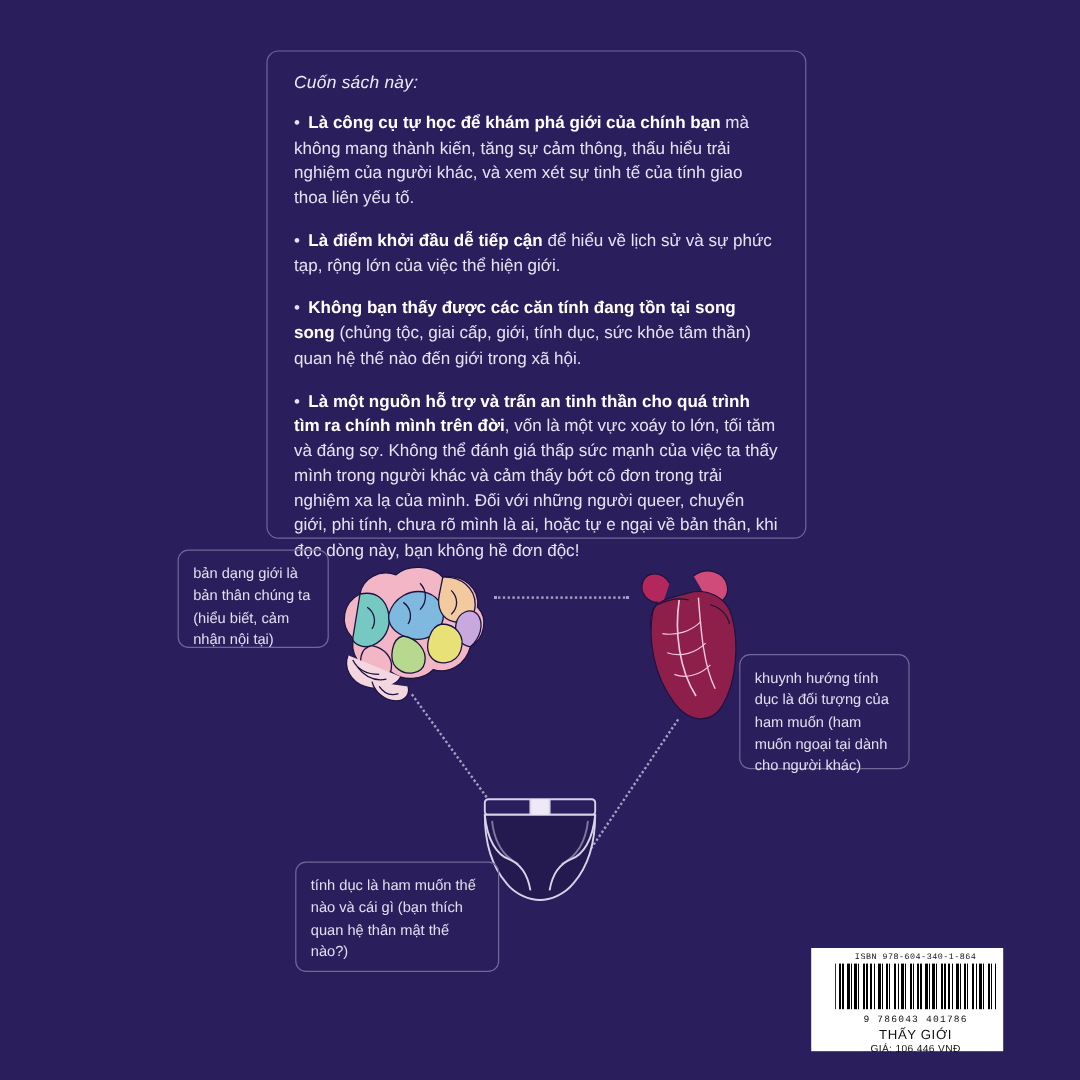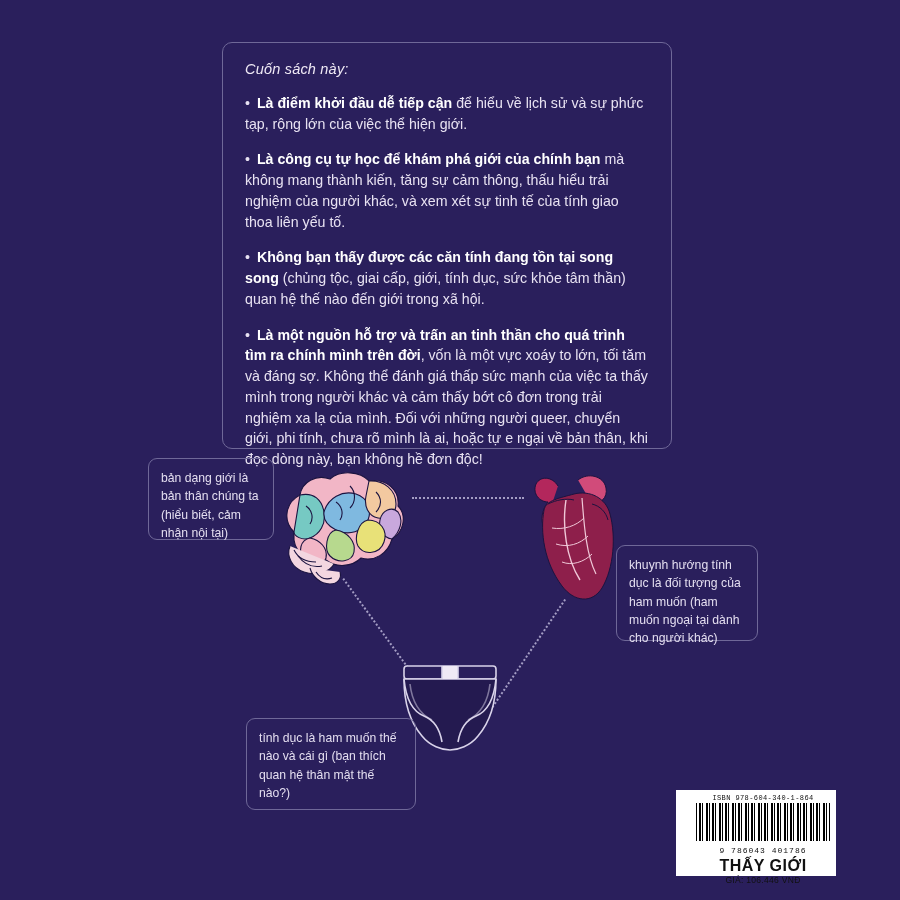--- a/index.html
+++ b/index.html
@@ -115,46 +115,46 @@
         #000 6px, #000 7px, #fff 7px, #fff 10px,
         #000 10px, #000 12px, #fff 12px, #fff 13px);
   }
   .barcode-num {
     font-size: 8px;
     font-family: "Liberation Mono", monospace;
     letter-spacing: 1px;
     margin-top: 5px;
   }
   .barcode-title {
-    font-size: 16px;
-    font-weight: bold;
+    font-size: 11px;
+    font-weight: normal;
     letter-spacing: .5px;
     margin-top: 2px;
   }
   .barcode-price {
     font-size: 8.5px;
     letter-spacing: .3px;
   }
 </style>
 </head>
 <body>
 
 <div class="page">
 
   <div class="text-box">
     <div class="intro">Cuốn sách này:</div>
 
     <p class="bullet">
       <span class="dot">•</span>
+      <b>Là công cụ tự học để khám phá giới của chính bạn</b><span> mà không mang thành kiến, tăng sự cảm thông, thấu hiểu trải nghiệm của người khác, và xem xét sự tinh tế của tính giao thoa liên yếu tố.</span>
+    </p>
+
+    <p class="bullet">
+      <span class="dot">•</span>
       <b>Là điểm khởi đầu dễ tiếp cận</b><span> để hiểu về lịch sử và sự phức tạp, rộng lớn của việc thể hiện giới.</span>
-    </p>
-
-    <p class="bullet">
-      <span class="dot">•</span>
-      <b>Là công cụ tự học để khám phá giới của chính bạn</b><span> mà không mang thành kiến, tăng sự cảm thông, thấu hiểu trải nghiệm của người khác, và xem xét sự tinh tế của tính giao thoa liên yếu tố.</span>
     </p>
 
     <p class="bullet">
       <span class="dot">•</span>
       <b>Không bạn thấy được các căn tính đang tồn tại song song</b><span> (chủng tộc, giai cấp, giới, tính dục, sức khỏe tâm thần) quan hệ thế nào đến giới trong xã hội.</span>
     </p>
 
     <p class="bullet">
       <span class="dot">•</span>
       <b>Là một nguồn hỗ trợ và trấn an tinh thần cho quá trình tìm ra chính mình trên đời</b><span>, vốn là một vực xoáy to lớn, tối tăm và đáng sợ. Không thể đánh giá thấp sức mạnh của việc ta thấy mình trong người khác và cảm thấy bớt cô đơn trong trải nghiệm xa lạ của mình. Đối với những người queer, chuyển giới, phi tính, chưa rõ mình là ai, hoặc tự e ngại về bản thân, khi đọc dòng này, bạn không hề đơn độc!</span>

